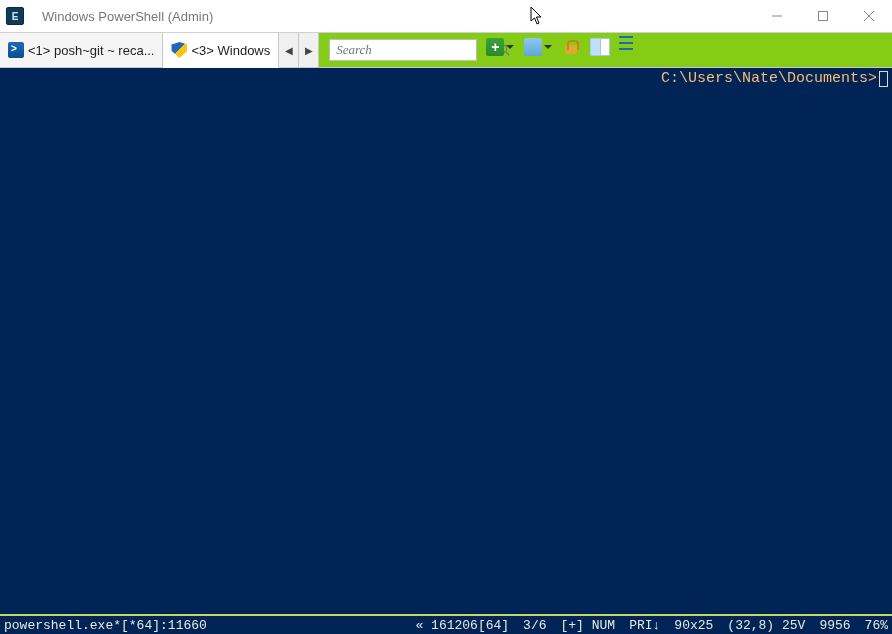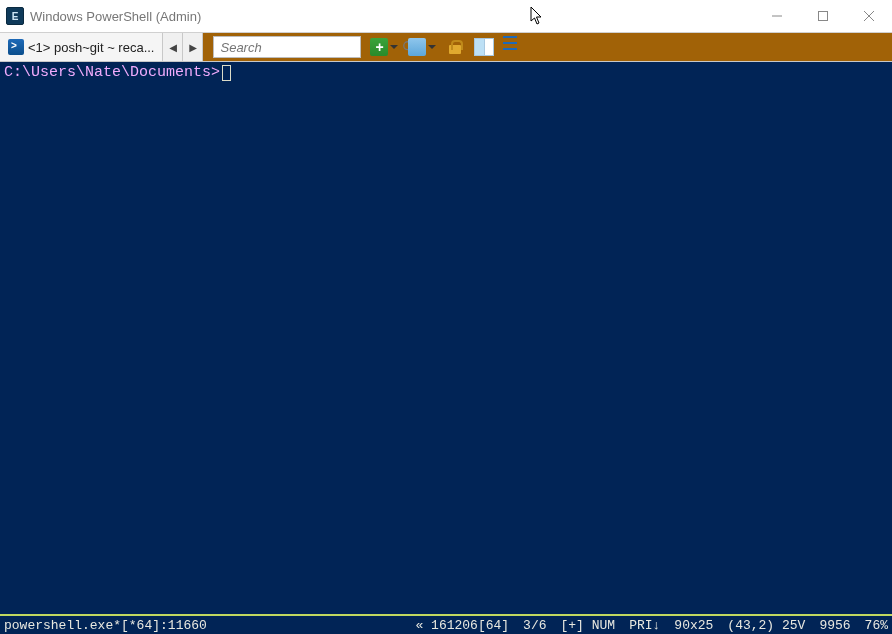--- a/index.html
+++ b/index.html
@@ -21,39 +21,39 @@
     width: 18px; height: 18px;
     background: #0f3a5a;
     border: 1px solid #0a2a40;
     border-radius: 2px;
     display: flex; align-items: center; justify-content: center;
     margin-right: 6px;
     color: #cfe6f5;
     font-size: 10px;
     font-weight: bold;
   }
-  .titlebar .title-text { flex: 0 0 auto; color:#777; }
+  .titlebar .title-text { flex: 0 0 auto; color:#777;margin-left:12px; }
   .titlebar .spacer { flex: 1 1 auto; }
   .win-btn {
     width: 46px; height: 32px;
     display: flex; align-items: center; justify-content: center;
     color: #555;
   }
   .win-btn svg { stroke: #888; stroke-width: 1; fill: none; }
 
   .cursor-arrow {
     position: absolute;
     top: 6px; left: 530px;
     pointer-events: none;
   }
 
   
   .tabbar {
-    height: 30px;
-    background: #a16207;
+    height: 36px;
+    background: #84cc16;
     border-top: 1px solid #d0d0d0;
     border-bottom: 1px solid #c8c8c8;
     display: flex;
     align-items: stretch;
     font-size: 13px;
   }
   .tab {
     display: flex;
     align-items: center;
     gap: 4px;
@@ -108,21 +108,23 @@
     border-right:1px solid #c8c8c8;
     color:#444;
     font-size:10px;
   }
   .nav-btn:first-of-type{border-left:1px solid #c8c8c8;}
   .nav-gap{width:6px;}
 
   .search-wrap {
     flex: 0 0 auto;
     display:flex;
+    align-items:center;
     padding: 3px 4px;
+    font-family: Liberation Serif, serif;
   }
   .search-box {
     width: 148px; height: 22px;
     border: 1px solid #bdbdbd;
     background:#fff;
     display:flex;
     align-items:center;
     padding: 0 6px;
     color:#888;
     font-style: italic;
@@ -178,27 +180,28 @@
   .menu-lines{
     width:14px;height:14px;margin:3px 2px 3px 4px;
     display:flex;flex-direction:column;justify-content:space-between;
   }
   .menu-lines span{height:2px;background:#1e6ab8;}
 
   
   .terminal {
     flex: 1 1 auto;
     background: #012456;
-    color: #f0abfc;
+    color: #fdba74;
     font-family: Consolas, "Courier New", monospace;
     font-size: 15px;
     line-height: 18px;
     padding: 2px 4px;
     position:relative;
     overflow:hidden;
+    text-align:right;
   }
   .prompt-line{white-space:pre;}
   .cursor-block{
     display:inline-block;
     width:9px;height:16px;
     border:1px solid #dcdcc8;
     vertical-align:text-bottom;
     margin-left:2px;
   }
 
@@ -246,20 +249,24 @@
 
 <svg class="cursor-arrow" width="14" height="20" viewBox="0 0 14 20">
   <path d="M1 1 L1 15 L4.5 12 L7 18 L9 17 L6.5 11 L11 11 Z" fill="#fff" stroke="#000" stroke-width="1"></path>
 </svg>
 
 <div class="tabbar">
   <div class="tab">
     <span class="ps-icon"></span>
     <span class="tab-label">&lt;1&gt; posh~git ~ reca...</span>
   </div>
+  <div class="tab active">
+    <span class="shield-icon"></span>
+    <span class="tab-label">&lt;3&gt; Windows</span>
+  </div>
 
   <div class="nav-btn">◀</div>
   <div class="nav-btn">▶</div>
   <div class="nav-gap"></div>
 
   <div class="search-wrap">
     <div class="search-box">
       <input class="search-input" placeholder="Search" style="">
       <svg class="mag" viewBox="0 0 16 16">
         <circle cx="6.5" cy="6.5" r="4.5" fill="none" stroke="#777" stroke-width="1.5"></circle>
@@ -296,17 +303,17 @@
 </div>
 
 <div class="statusbar">
   <div class="left seg">powershell.exe*[*64]:11660</div>
   <div class="right">
     <span class="seg">« 161206[64]</span>
     <span class="seg">3/6</span>
     <span class="seg">[+] NUM</span>
     <span class="seg">PRI↓</span>
     <span class="seg">90x25</span>
-    <span class="seg">(43,2) 25V</span>
+    <span class="seg">(32,8) 25V</span>
     <span class="seg">9956</span>
     <span class="seg">76%</span>
   </div>
 </div>
 
 </body></html>

